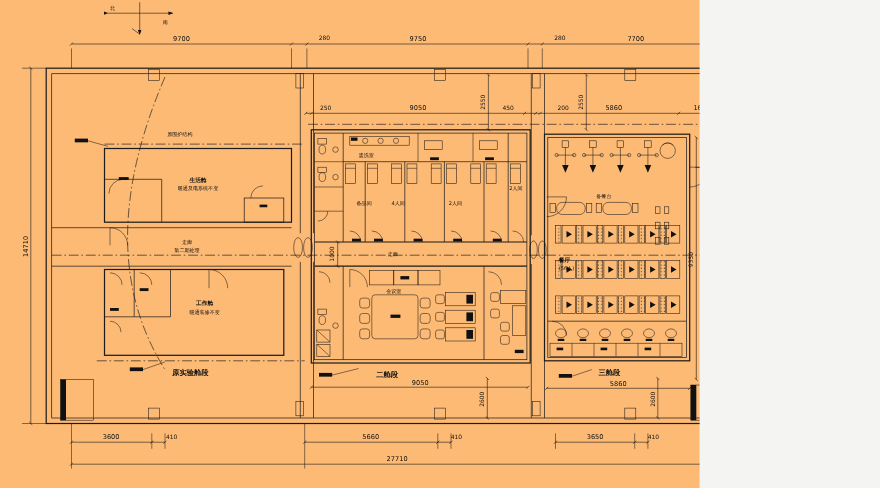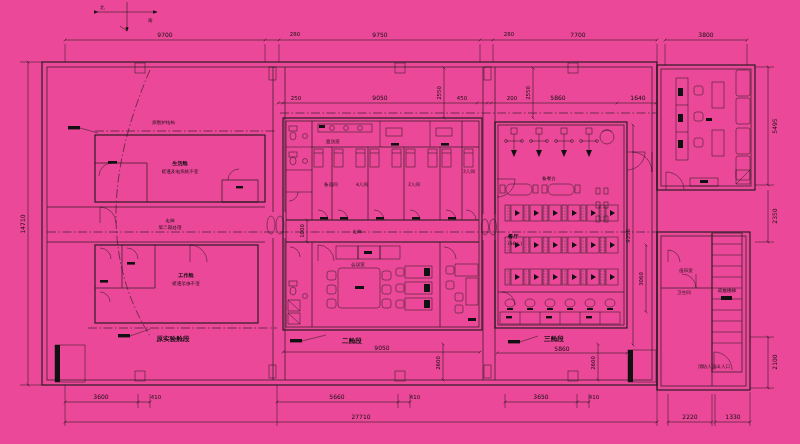--- a/index.html
+++ b/index.html
@@ -1,16 +1,16 @@
 <!DOCTYPE html>
 <html><head>
 <meta charset="utf-8">
 <style>
   html,body{margin:0;padding:0;background:#f4f4f2;}
-  .page{width:800px;height:444px;background:#ec4899;position:relative;overflow:hidden;
+  .page{width:636px;height:444px;background:#fdba74;position:relative;overflow:hidden;
         font-family:"DejaVu Sans", sans-serif;}
   svg{display:block}
   svg text{fill:#111;font-family:"DejaVu Sans", sans-serif;}
   .dim{font-size:6px;}
   .dimS{font-size:5.4px;}
   .lbl{font-size:4.6px;}
   .lblB{font-size:5.2px;font-weight:bold;}
   .sec{font-size:6.6px;font-weight:bold;}
   .w{stroke:#1b1b1b;fill:none;stroke-width:1.1;}
   .w2{stroke:#1b1b1b;fill:none;stroke-width:.65;}

